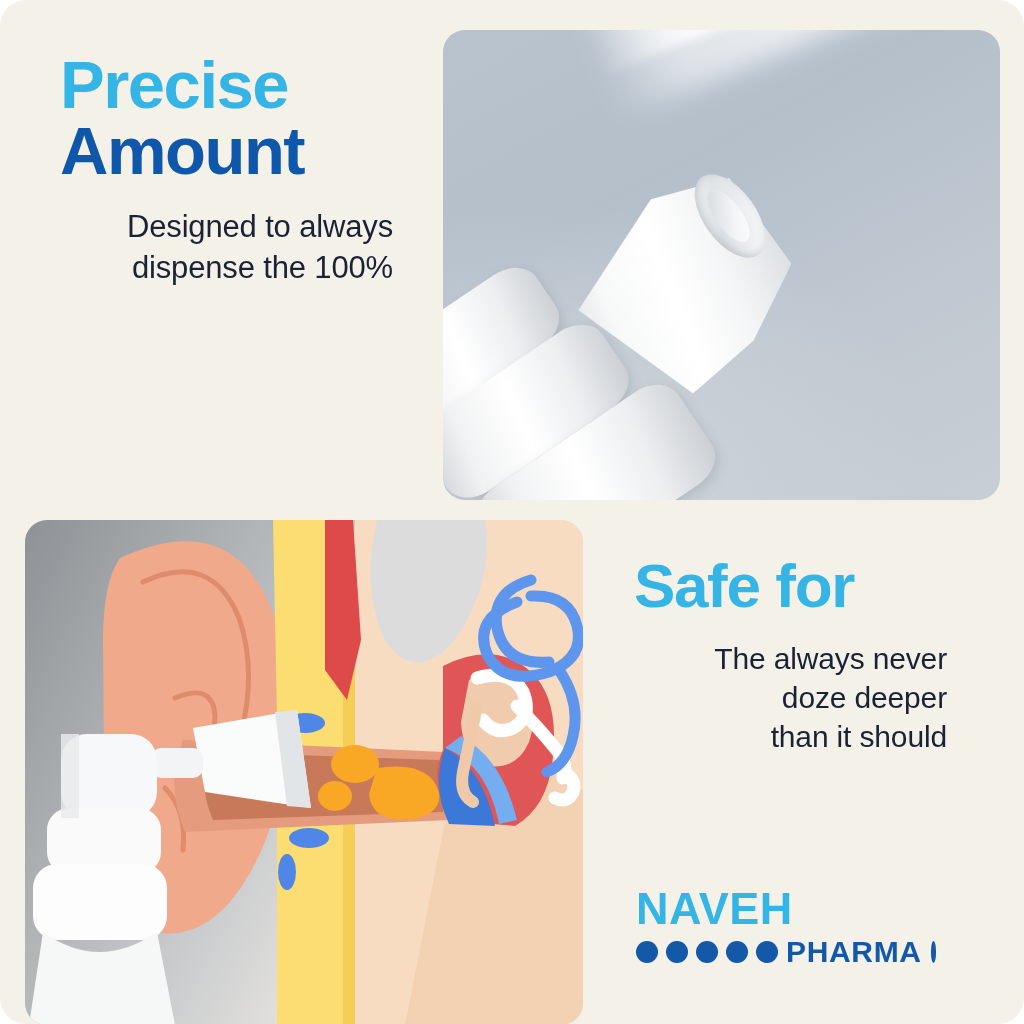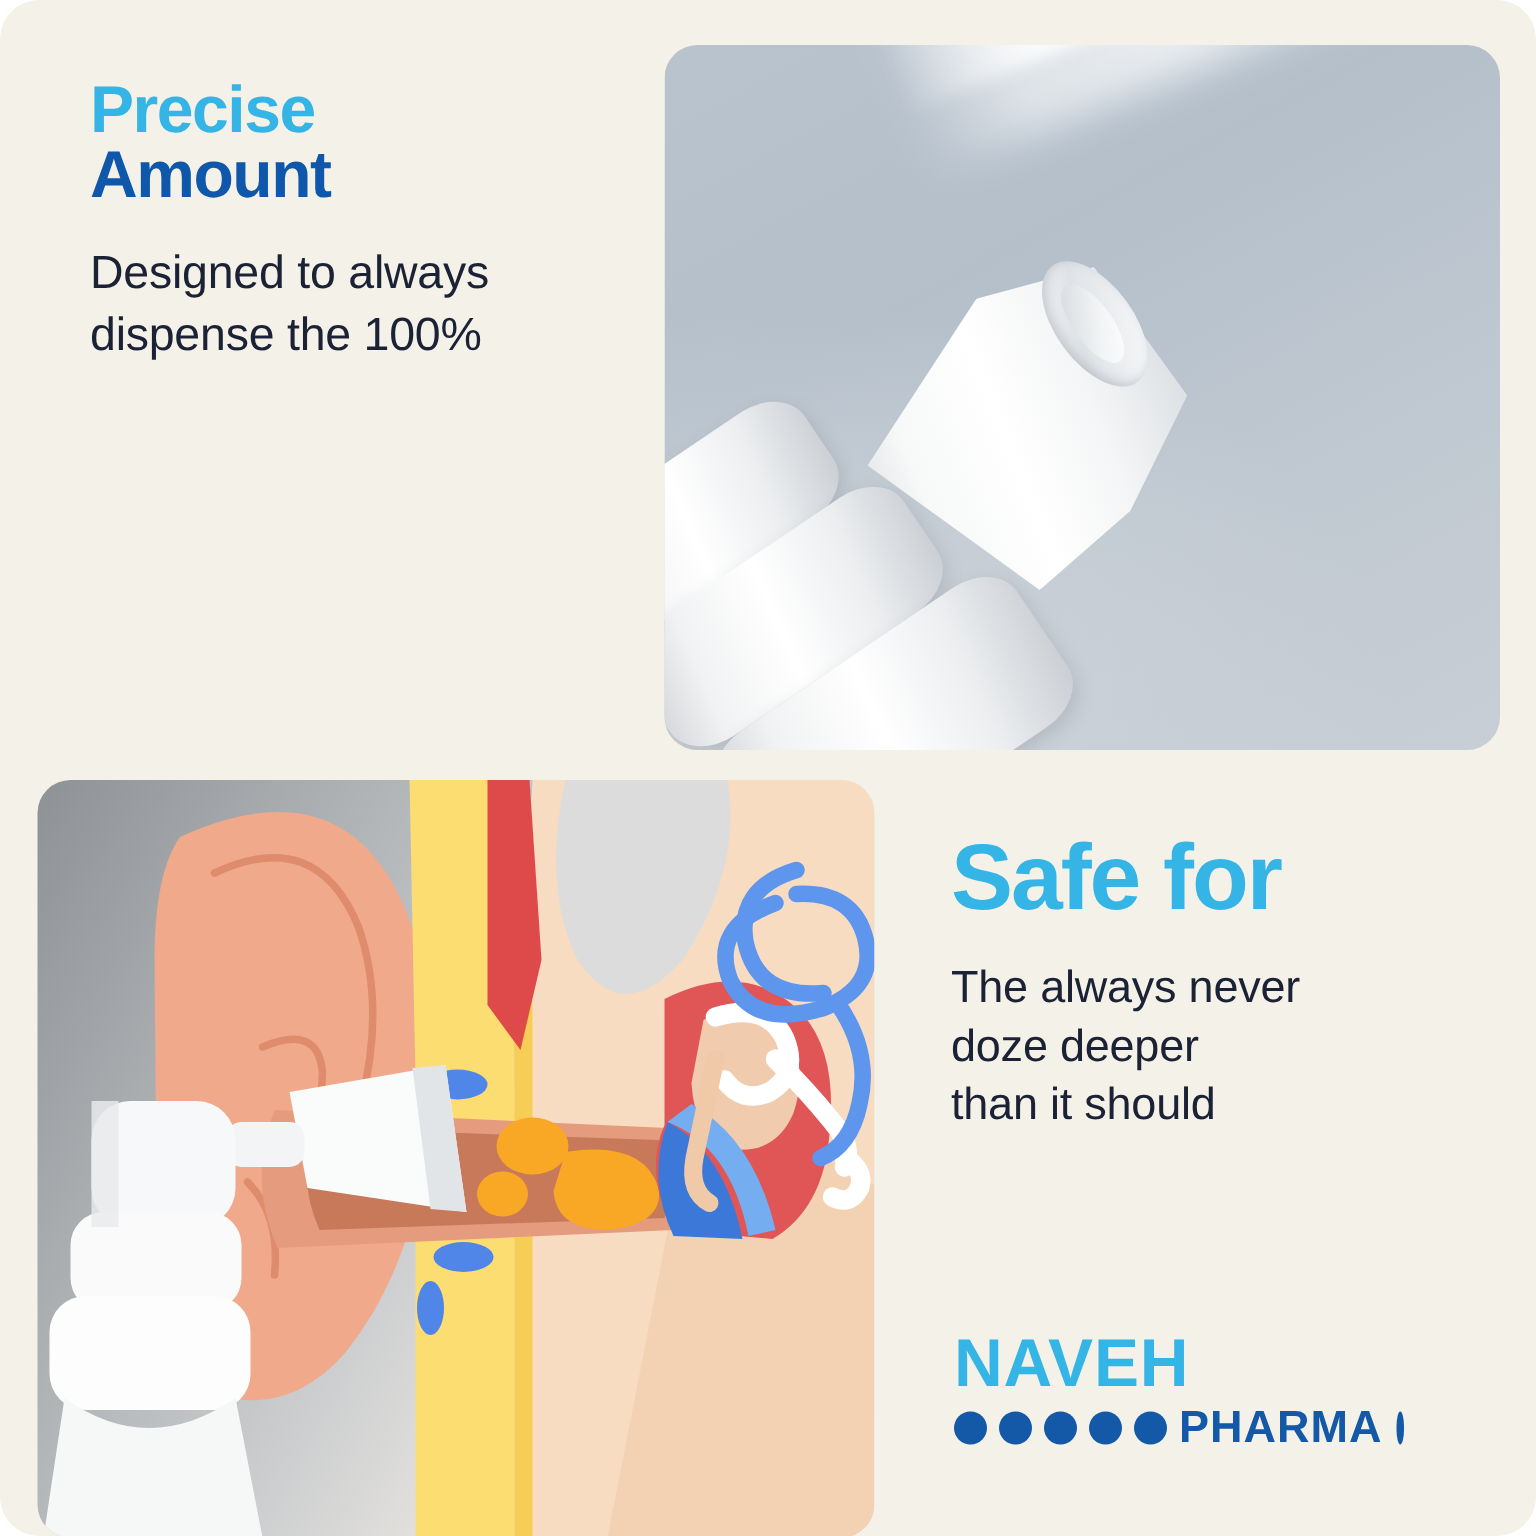--- a/index.html
+++ b/index.html
@@ -25,30 +25,31 @@
   .headline {
     margin: 0;
     font-weight: bold;
     letter-spacing: -0.022em;
     line-height: 0.98;
   }
   .headline .l1 { display: block; color: #35b4e6; }
   .headline .l2 { display: block; color: #0f57ab; }
 
   .subcopy {
-    margin: 0;
+    margin: 17px;
     color: #1b2236;
     font-weight: normal;
     letter-spacing: -0.005em;
+    text-align: right;
   }
   .subcopy span { display: block; }
 
   
   #block-precise { left: 60px; top: 52px; width: 350px; }
-  #block-precise .headline { font-size: 44px; }
+  #block-precise .headline { font-size: 67px; }
   #block-precise .subcopy {
     margin-top: 24px;
     font-size: 31px;
     line-height: 1.30;
   }
 
   
   #block-safe { left: 634px; top: 556px; width: 330px; }
   #block-safe .headline { font-size: 62px; }
   #block-safe .subcopy {

